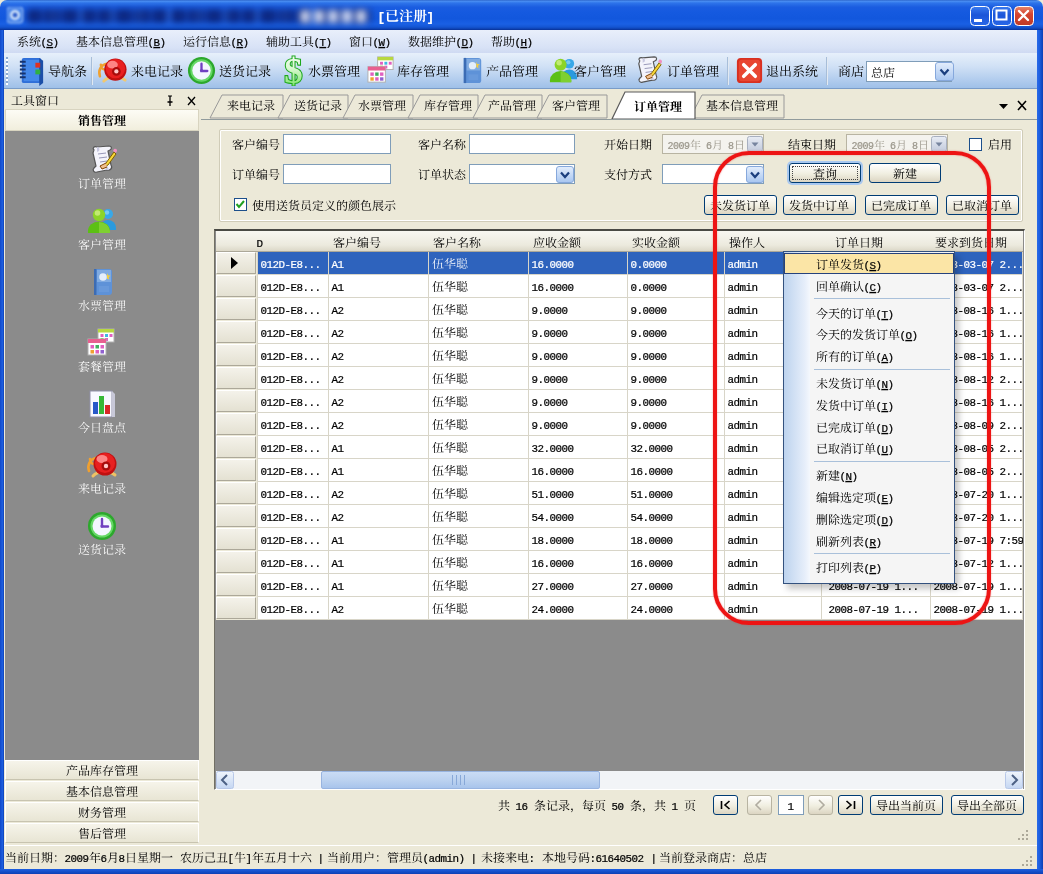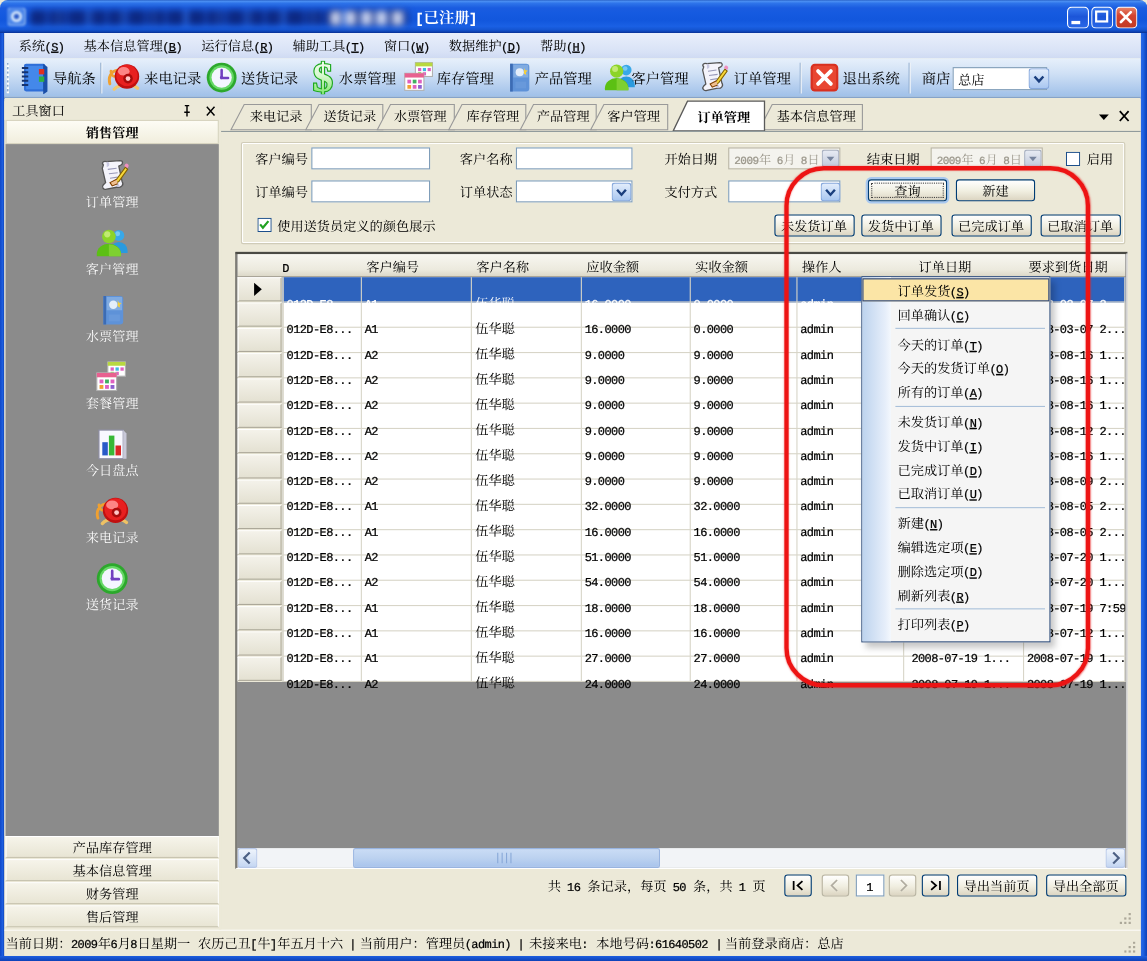--- a/index.html
+++ b/index.html
@@ -1129,21 +1129,21 @@
     <div style="left:257px;top:412px;width:766px;height:1px;background:#d8d5c8"></div>
     <div style="left:257px;top:435px;width:766px;height:1px;background:#d8d5c8"></div>
     <div style="left:257px;top:458px;width:766px;height:1px;background:#d8d5c8"></div>
     <div style="left:257px;top:481px;width:766px;height:1px;background:#d8d5c8"></div>
     <div style="left:257px;top:504px;width:766px;height:1px;background:#d8d5c8"></div>
     <div style="left:257px;top:527px;width:766px;height:1px;background:#d8d5c8"></div>
     <div style="left:257px;top:550px;width:766px;height:1px;background:#d8d5c8"></div>
     <div style="left:257px;top:573px;width:766px;height:1px;background:#d8d5c8"></div>
     <div style="left:257px;top:596px;width:766px;height:1px;background:#d8d5c8"></div>
     <div style="left:257px;top:619px;width:766px;height:1px;background:#d8d5c8"></div>
-    <div style="left:0;top:12px;width:1023px;height:799px;overflow:hidden">
+    <div style="left:0;top:0;width:1023px;height:799px;overflow:hidden">
       <svg class="tr " style="left:261px;top:255px;color:#fff" width="62" height="17" fill="#fff">
         <text x="-0.48 5.52 11.52 17.52 23.52 29.52 35.52 41.52 47.52 53.52" y="13" font-size="10.9" font-family="Liberation Mono" stroke="currentColor" stroke-width="0.22">012D-E8...</text>
       </svg>
       <svg class="tr " style="left:332px;top:255px;color:#fff" width="14" height="17" fill="#fff">
         <text x="-0.48 5.52" y="13" font-size="10.9" font-family="Liberation Mono" stroke="currentColor" stroke-width="0.22">A1</text>
       </svg>
       <svg class="tr " style="left:432px;top:255px;color:#fff" width="38" height="17" fill="#fff">
         <g transform="translate(0,13) scale(0.012000,-0.012000)">
           <use href="#u4F0D" x="0"></use>
           <use href="#u534E" x="1000"></use>

